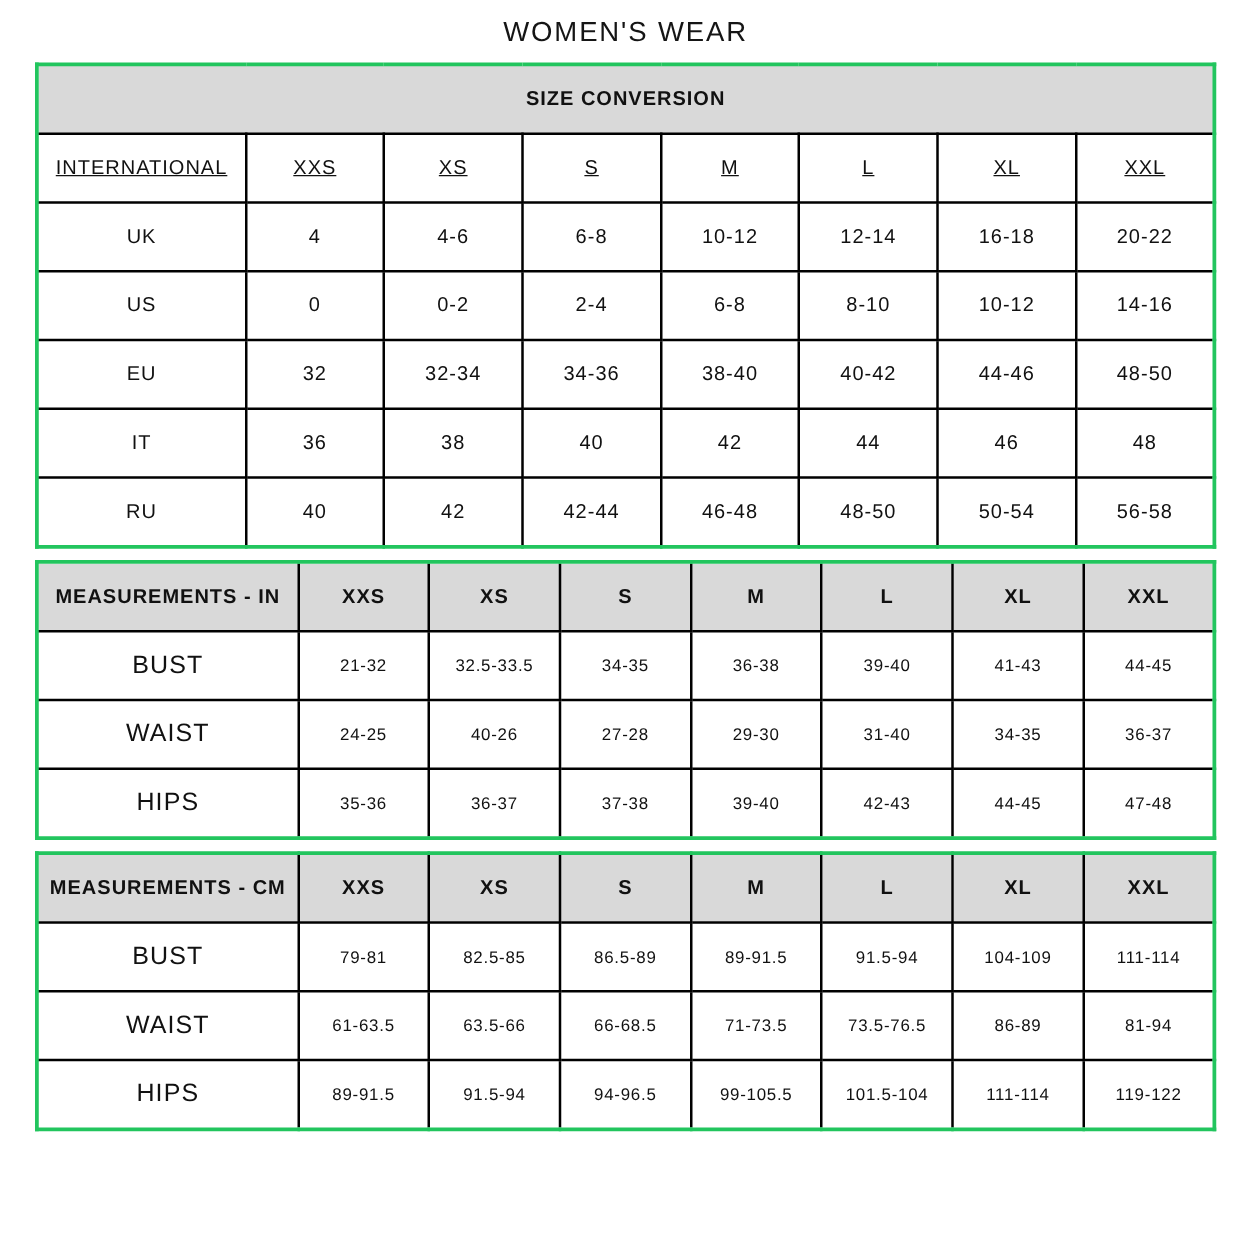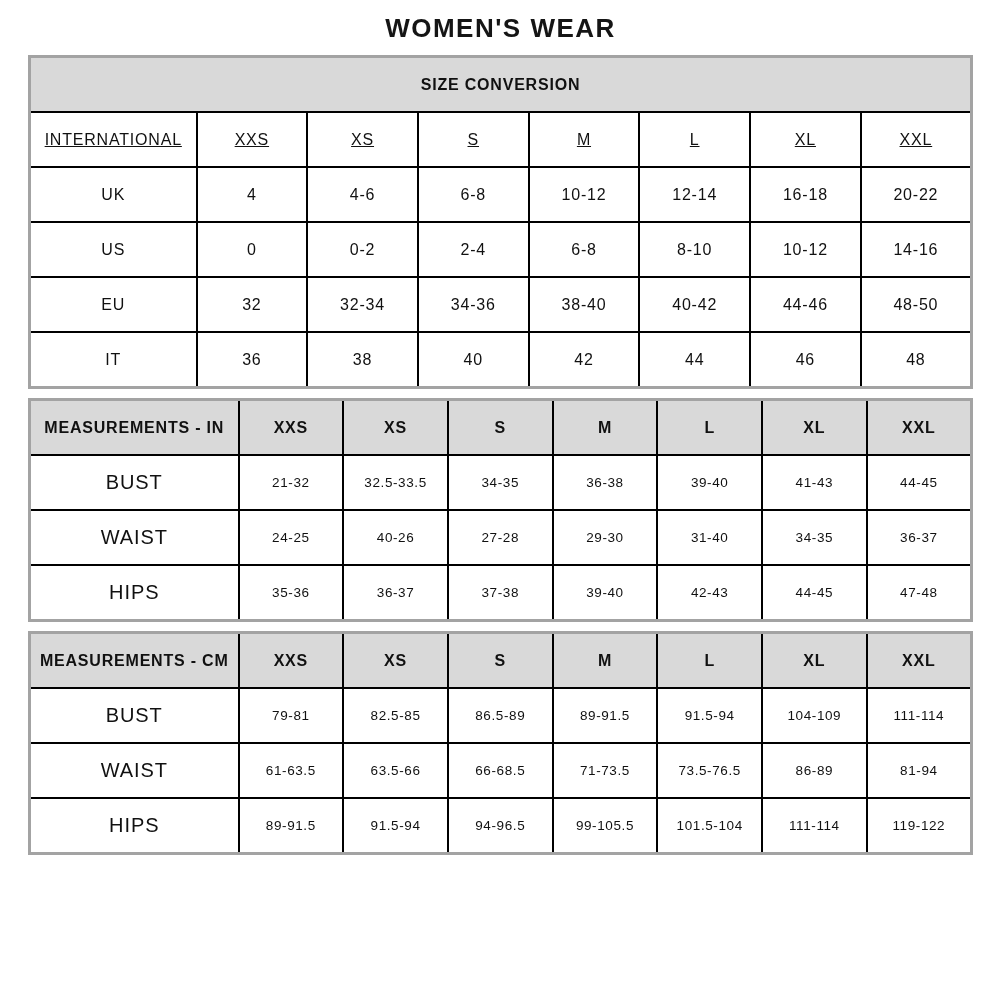--- a/index.html
+++ b/index.html
@@ -6,30 +6,30 @@
   body {
     width: 1000px; height: 1000px;
     font-family: "Liberation Sans", sans-serif;
     color: #111111;
     overflow: hidden;
   }
   .page { box-sizing: border-box; width: 1000px; padding: 10px 27px 0 28px; }
   .page-title {
     margin: 3px 0 11px 0;
     text-align: center;
-    font-size: 26px;
-    font-weight: 700;
+    font-size: 22px;
+    font-weight: 400;
     letter-spacing: 1.5px;
     color: #151515;
   }
   table.sizetable {
     border-collapse: collapse;
     table-layout: fixed;
     width: 945px;
-    border: 3px solid #a3a3a3;
+    border: 3px solid #22c55e;
     margin-bottom: 9px;
   }
   table.sizetable td {
     border: 2px solid #000000;
     height: 53px;
     text-align: center;
     vertical-align: middle;
     font-size: 16px;
     letter-spacing: 0.8px;
     padding: 0 2px;
@@ -115,20 +115,30 @@
     </tr>
     <tr class="data">
       <td>IT</td>
       <td>36</td>
       <td>38</td>
       <td>40</td>
       <td>42</td>
       <td>44</td>
       <td>46</td>
       <td>48</td>
+    </tr>
+    <tr class="data">
+      <td>RU</td>
+      <td>40</td>
+      <td>42</td>
+      <td>42-44</td>
+      <td>46-48</td>
+      <td>48-50</td>
+      <td>50-54</td>
+      <td>56-58</td>
     </tr>
   </tbody>
     </table>
 
   <table class="sizetable t2">
     <colgroup>
       <col style="width:209px">
         <col>
         <col>
         <col>

